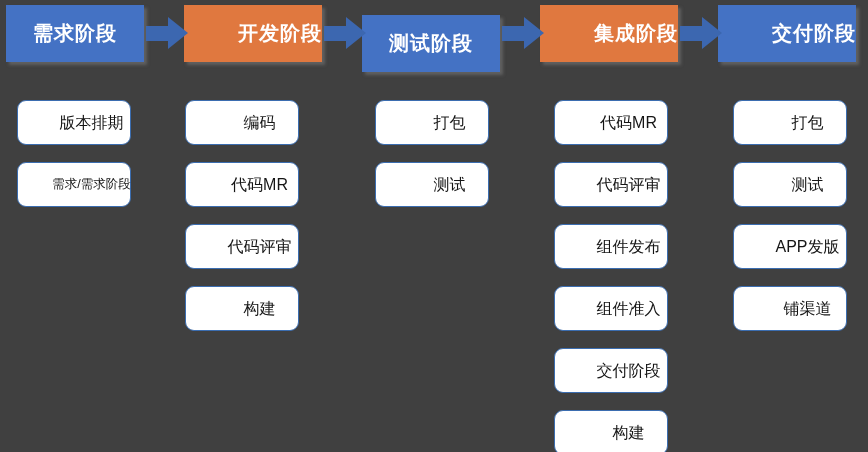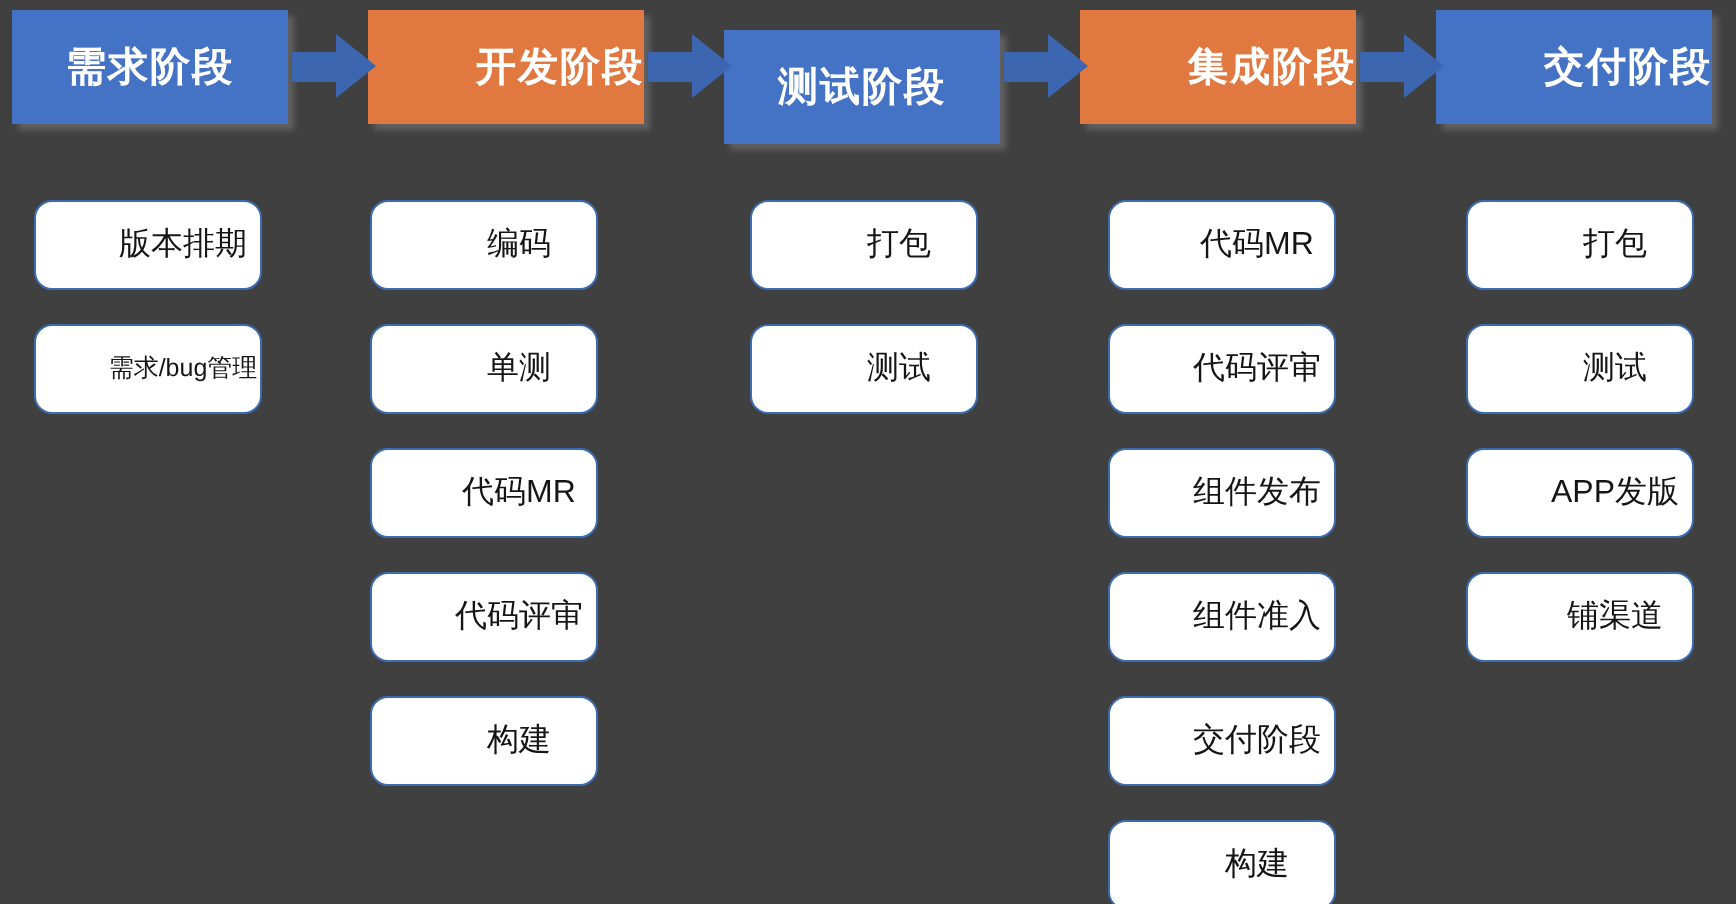--- a/index.html
+++ b/index.html
@@ -144,31 +144,28 @@
   <div class="arrow arw-3">
     <div class="shaft"></div>
     <div class="head"></div>
   </div>
 
   <div class="column col-0">
       <div class="task-box">
         <span>版本排期</span>
       </div>
       <div class="task-box small">
-        <span>需求/bug管理</span>
+        <span>需求/需求阶段</span>
       </div>
     </div>
   <div class="column col-1">
       <div class="task-box">
         <span>编码</span>
       </div>
       <div class="task-box">
-        <span>单测</span>
-      </div>
-      <div class="task-box">
         <span>代码MR</span>
       </div>
       <div class="task-box">
         <span>代码评审</span>
       </div>
       <div class="task-box">
         <span>构建</span>
       </div>
     </div>
   <div class="column col-2">

